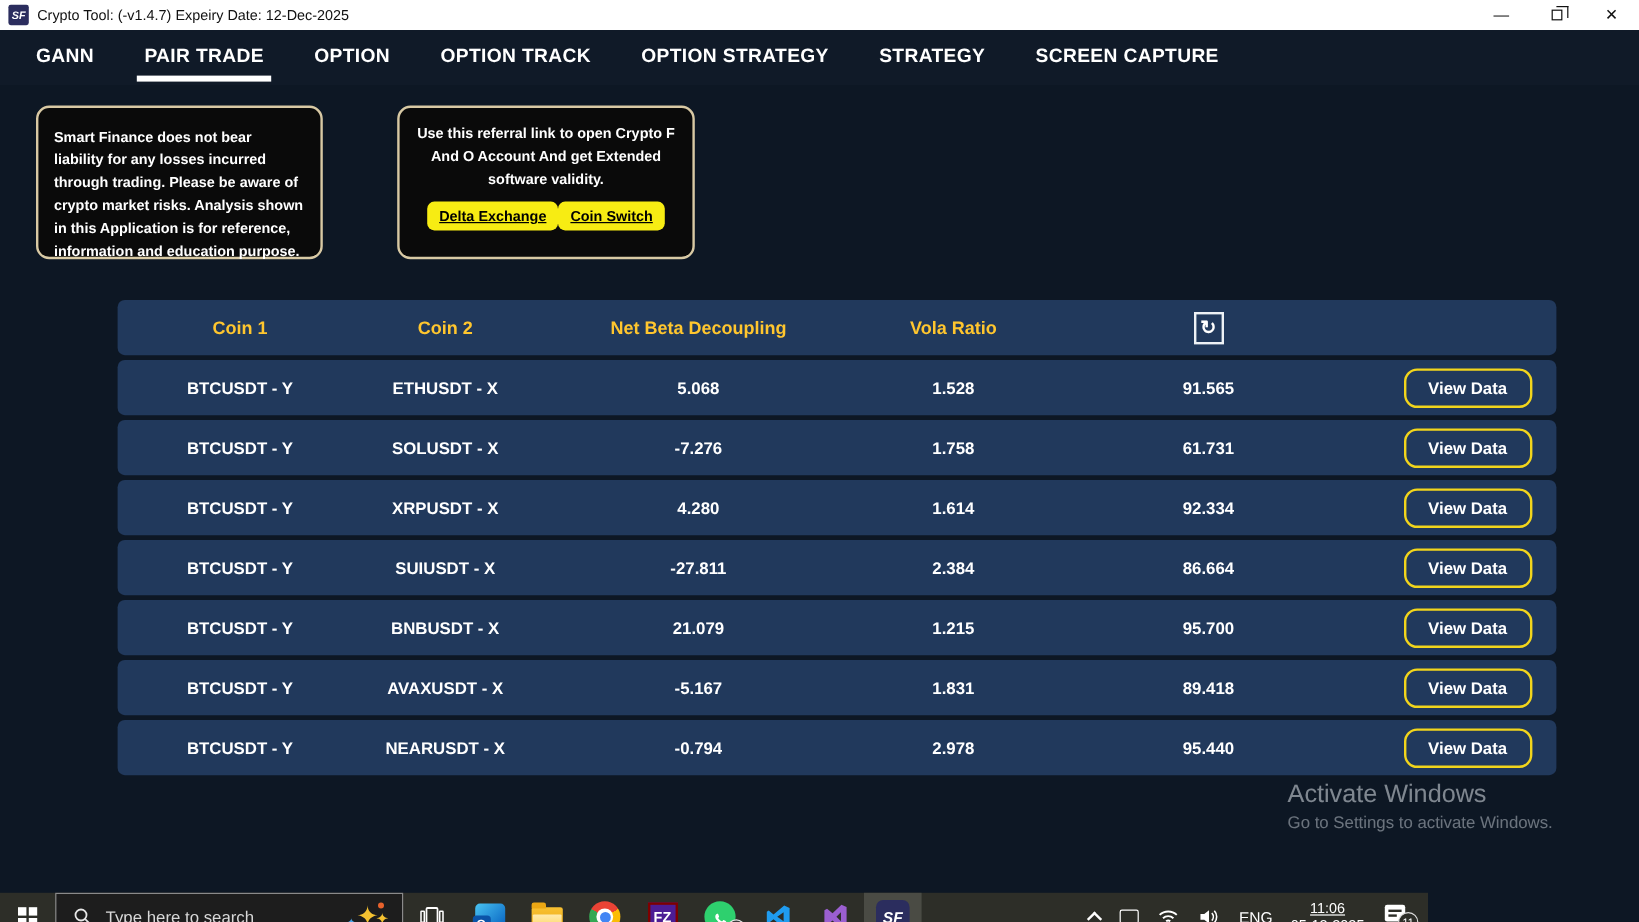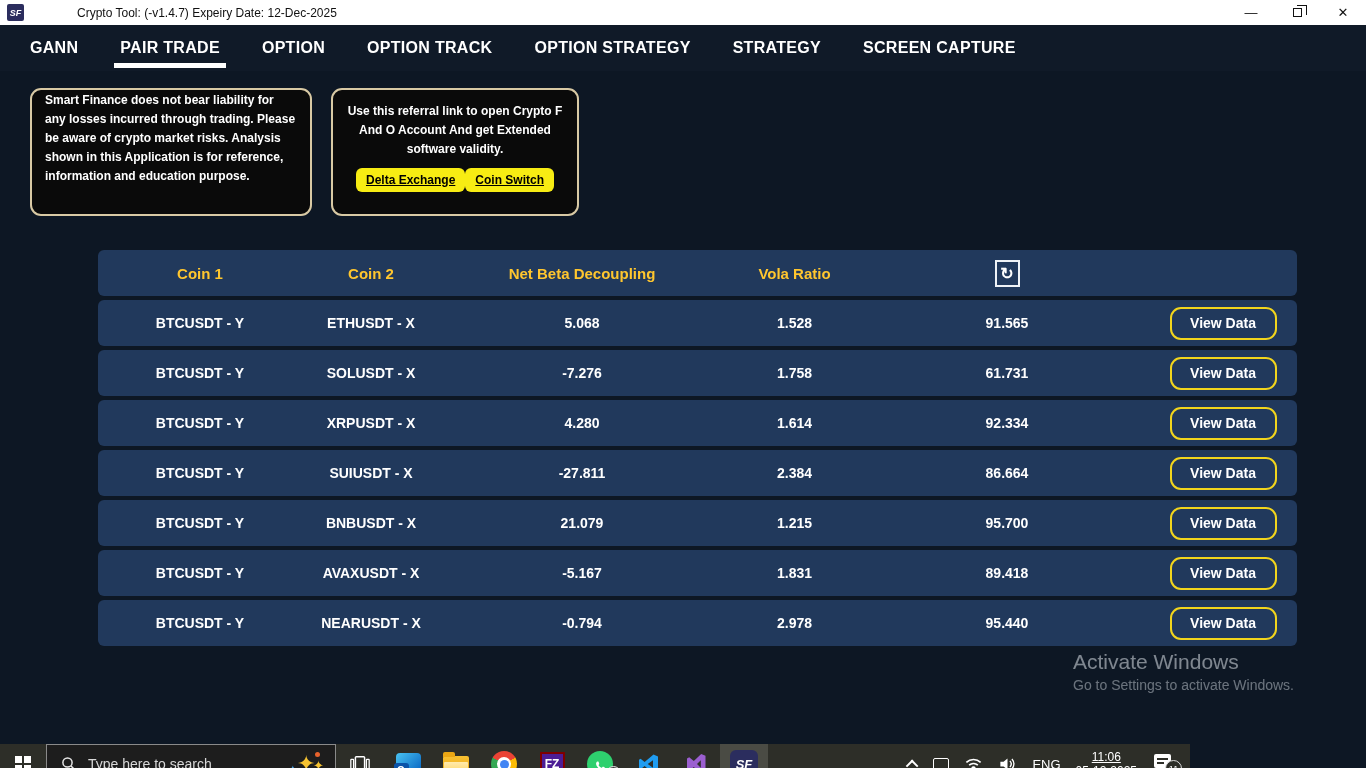--- a/index.html
+++ b/index.html
@@ -1,34 +1,34 @@
 <!DOCTYPE html>
 <html><head>
 <meta charset="utf-8">
 <style>
   * { margin:0; padding:0; box-sizing:border-box; }
   html,body { width:1366px; height:768px; overflow:hidden; background:#0d1724; font-family:"Liberation Sans",sans-serif; }
 
   
   .titlebar { position:absolute; top:0; left:0; width:1366px; height:25px; background:#ffffff; display:flex; align-items:center; }
   .app-mark { width:17px; height:17px; margin:0 7px 0 7px; background:#2b2d5e; color:#fff; border-radius:2px; font-size:9px; font-weight:bold; font-style:italic; display:flex; align-items:center; justify-content:center; }
-  .title-text { font-size:12px; color:#111;margin-left:46px; }
+  .title-text { font-size:12px; color:#111; }
   .win-controls { margin-left:auto; display:flex; height:100%; }
   .win-btn { width:46px; height:100%; display:flex; align-items:center; justify-content:center; font-size:13px; color:#111; cursor:pointer; }
   .restore-glyph { width:9px; height:9px; border:1px solid #111; position:relative; background:#fff; }
   .restore-glyph::before { content:""; position:absolute; top:-4px; left:3px; width:9px; height:9px; border:1px solid #111; border-bottom:none; border-left:none; }
 
   
   .tabbar { position:absolute; top:25px; left:0; width:1366px; height:46px; background:#101a28; display:flex; align-items:center; gap:42px; padding-left:30px; }
   .tab { position:relative; height:100%; display:flex; align-items:center; color:#fff; font-weight:bold; font-size:16px; letter-spacing:.3px; cursor:pointer; white-space:nowrap; }
   .tab.active::after { content:""; position:absolute; left:-6px; right:-6px; bottom:3px; height:5px; background:#fff; }
 
   
   .infobox { position:absolute; background:#0a0a0a; border:2px solid #d8c9a4; border-radius:11px; color:#fff; font-weight:bold; }
-  .disclaimer-box { left:30px; top:88px; width:282px; height:128px; padding:1px 13px; font-size:12px; line-height:19px; }
+  .disclaimer-box { left:30px; top:88px; width:239px; height:128px; padding:15px 13px; font-size:12px; line-height:19px; }
   .referral-box { left:331px; top:88px; width:248px; height:128px; padding:12px 13px; text-align:center; font-size:12px; line-height:19px; }
   .referral-buttons { display:flex; justify-content:center; margin-top:9px; }
   .yellow-btn { background:#f7ec13; color:#000; font-weight:bold; font-size:12px; text-decoration:underline; padding:5px 10px; border-radius:6px; border:none; cursor:pointer; font-family:"Liberation Sans",sans-serif; }
 
   
   .pair-table { position:absolute; left:98px; top:250px; width:1199px; }
   .thead, .trow { display:grid; grid-template-columns:180px 162px 260px 165px 260px 172px; align-items:center; background:#21395c; border-radius:6px; height:46px; margin-bottom:4px; }
   .thead { color:#ffc62e; font-weight:bold; font-size:15px; }
   .trow  { color:#ffffff; font-weight:bold; font-size:14px; }
   .cell { text-align:center;padding-left:24px; }

